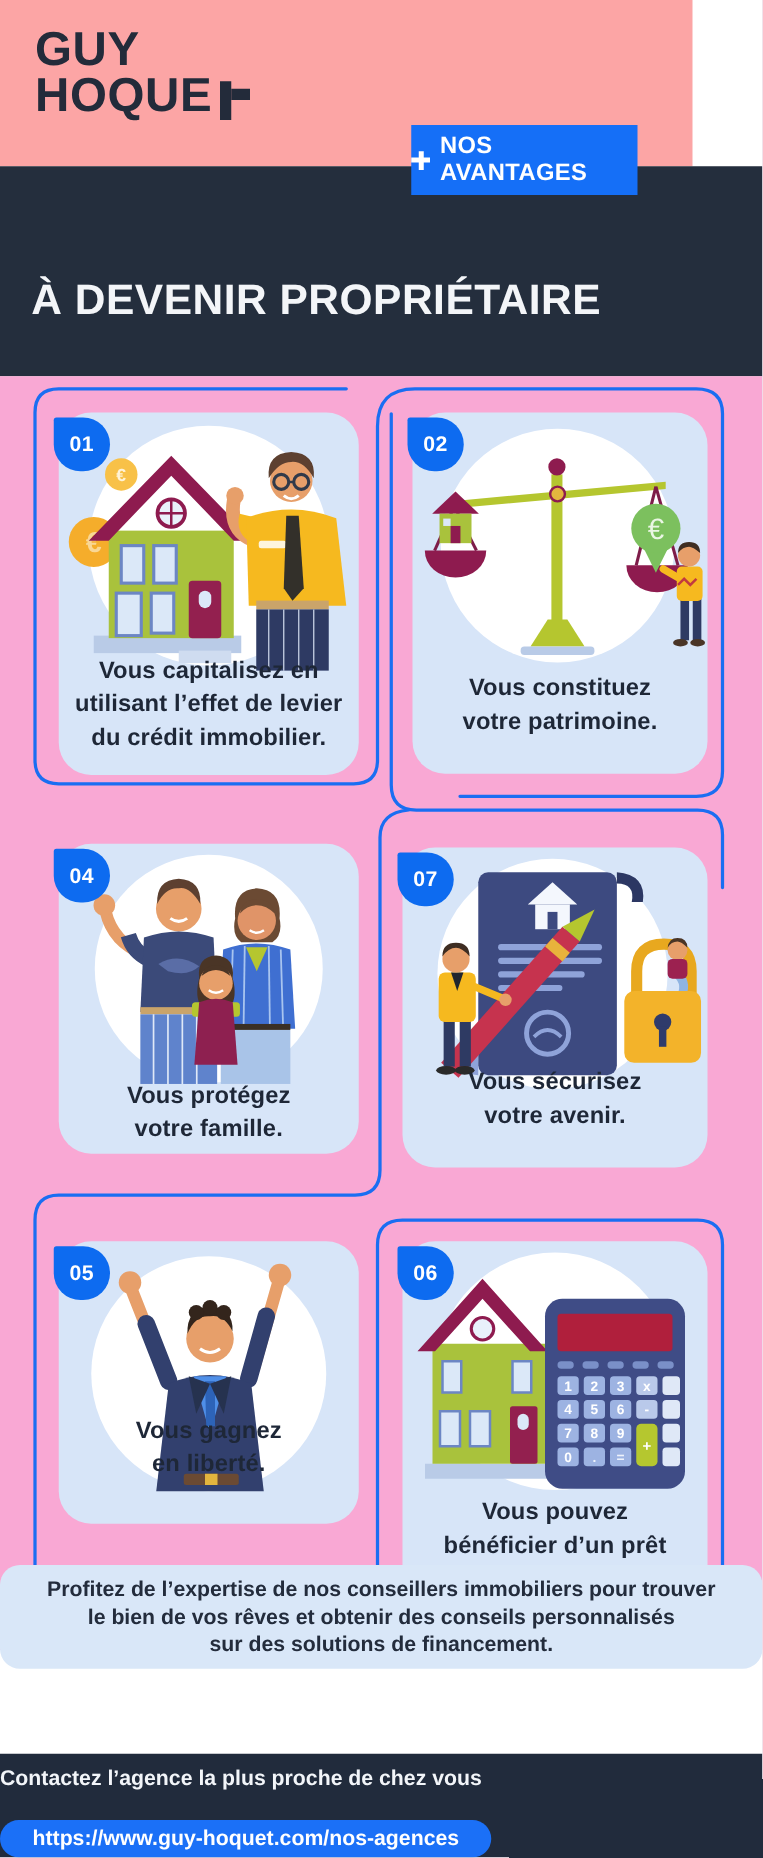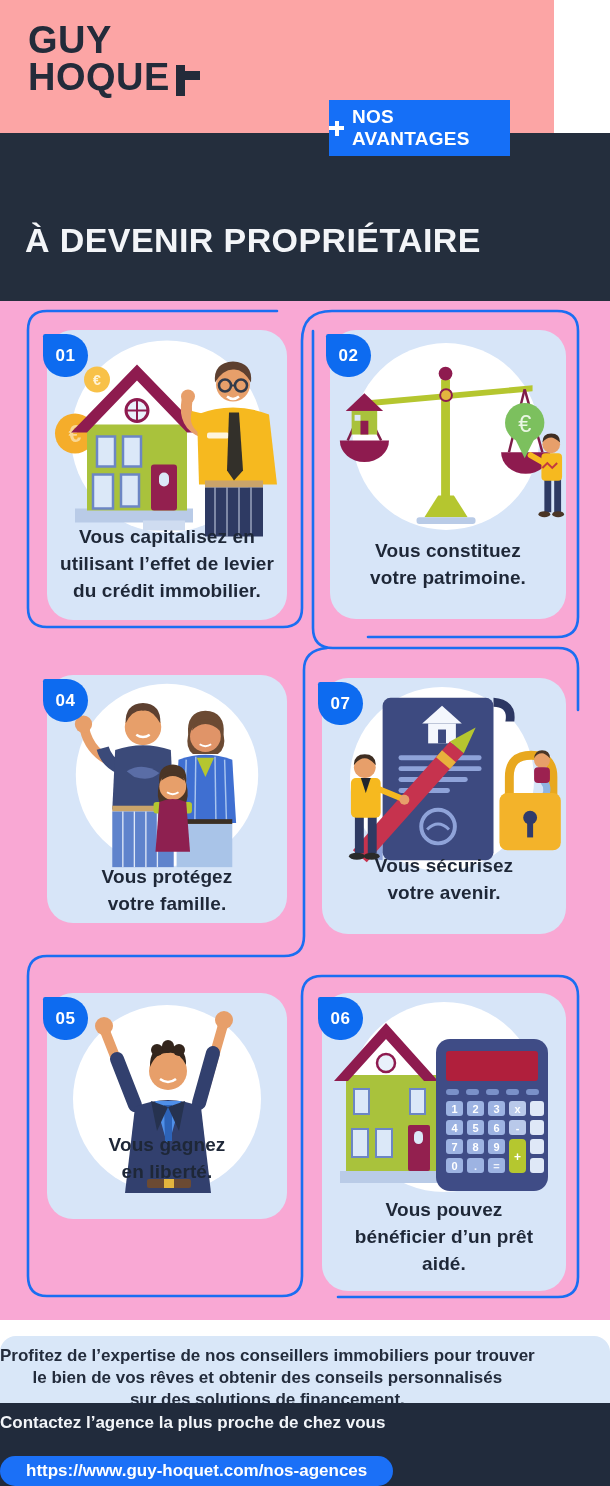--- a/index.html
+++ b/index.html
@@ -39,22 +39,22 @@
   .illu{position:absolute;left:0;top:4px;width:100%;}
   .caption{position:absolute;left:0;width:100%;text-align:center;white-space:pre-line;
         font-size:19px;font-weight:bold;line-height:27px;color:#1e2737;letter-spacing:0.1px;}
   .card-01 .caption{bottom:16px;}
   .card-02 .caption{bottom:28px;}
   .card-04 .caption{bottom:6px;}
   .card-03 .caption{bottom:28px;}
   .card-05 .caption{bottom:34px;}
   .card-06 .caption{bottom:14px;}
   
-  .footer-msg{position:absolute;left:0;top:1336px;width:610px;height:83px;background:#d9e7f8;
-        display:flex;align-items:center;border-radius:16px;}
+  .footer-msg{position:absolute;left:0;top:1252px;width:610px;height:83px;background:#d9e7f8;
+        display:flex;align-items:center;justify-content:center;border-radius:16px;}
   .footer-msg .msg{white-space:pre-line;text-align:center;font-size:17px;line-height:22px;
         font-weight:600;color:#232c3c;}
   .footer-dark{position:absolute;left:0;top:1403px;width:610px;height:83px;background:#212b3c;
         display:flex;flex-direction:column;align-items:flex-start;}
   .contact{margin-top:10px;color:#f2f5f9;font-size:17px;font-weight:600;}
   .url-pill{margin-top:23px;height:33px;padding:0 26px;border-radius:17px;background:#1b70f7;
         display:flex;align-items:center;justify-content:center;color:#ffffff;font-size:17px;
         font-weight:bold;border:none;cursor:pointer;}
   svg text{font-family:"Liberation Sans",sans-serif;}
 </style>

